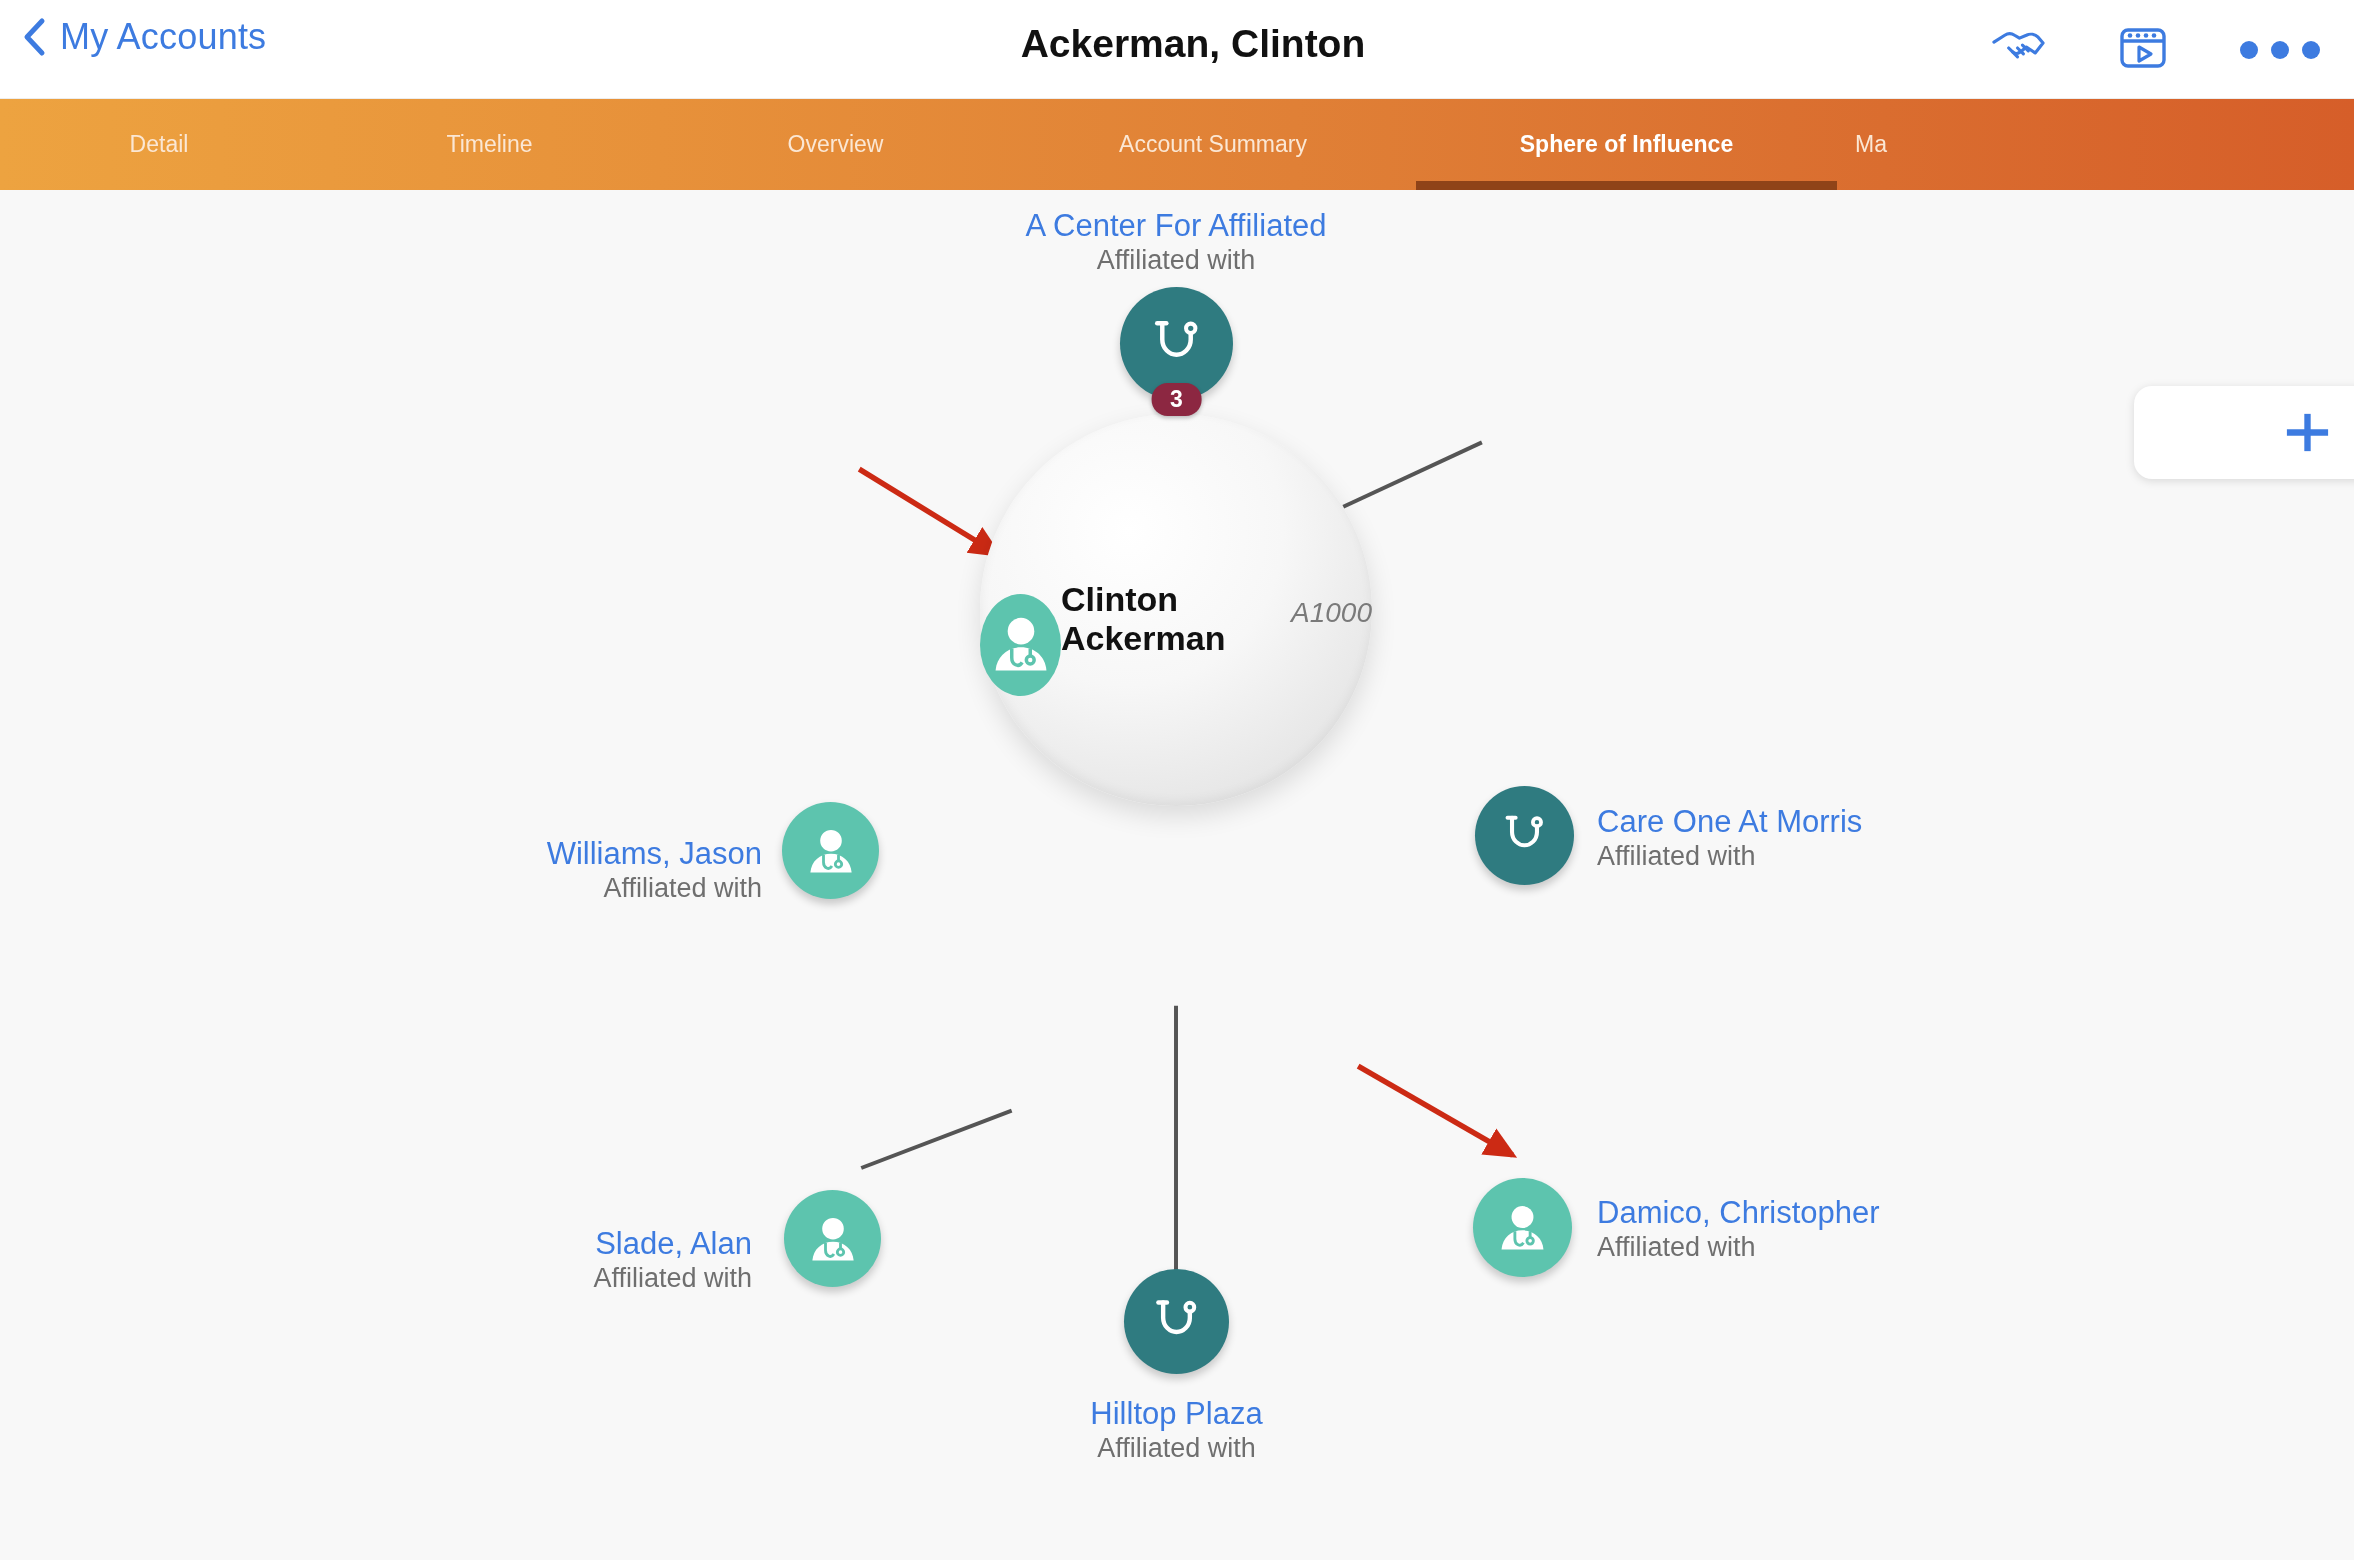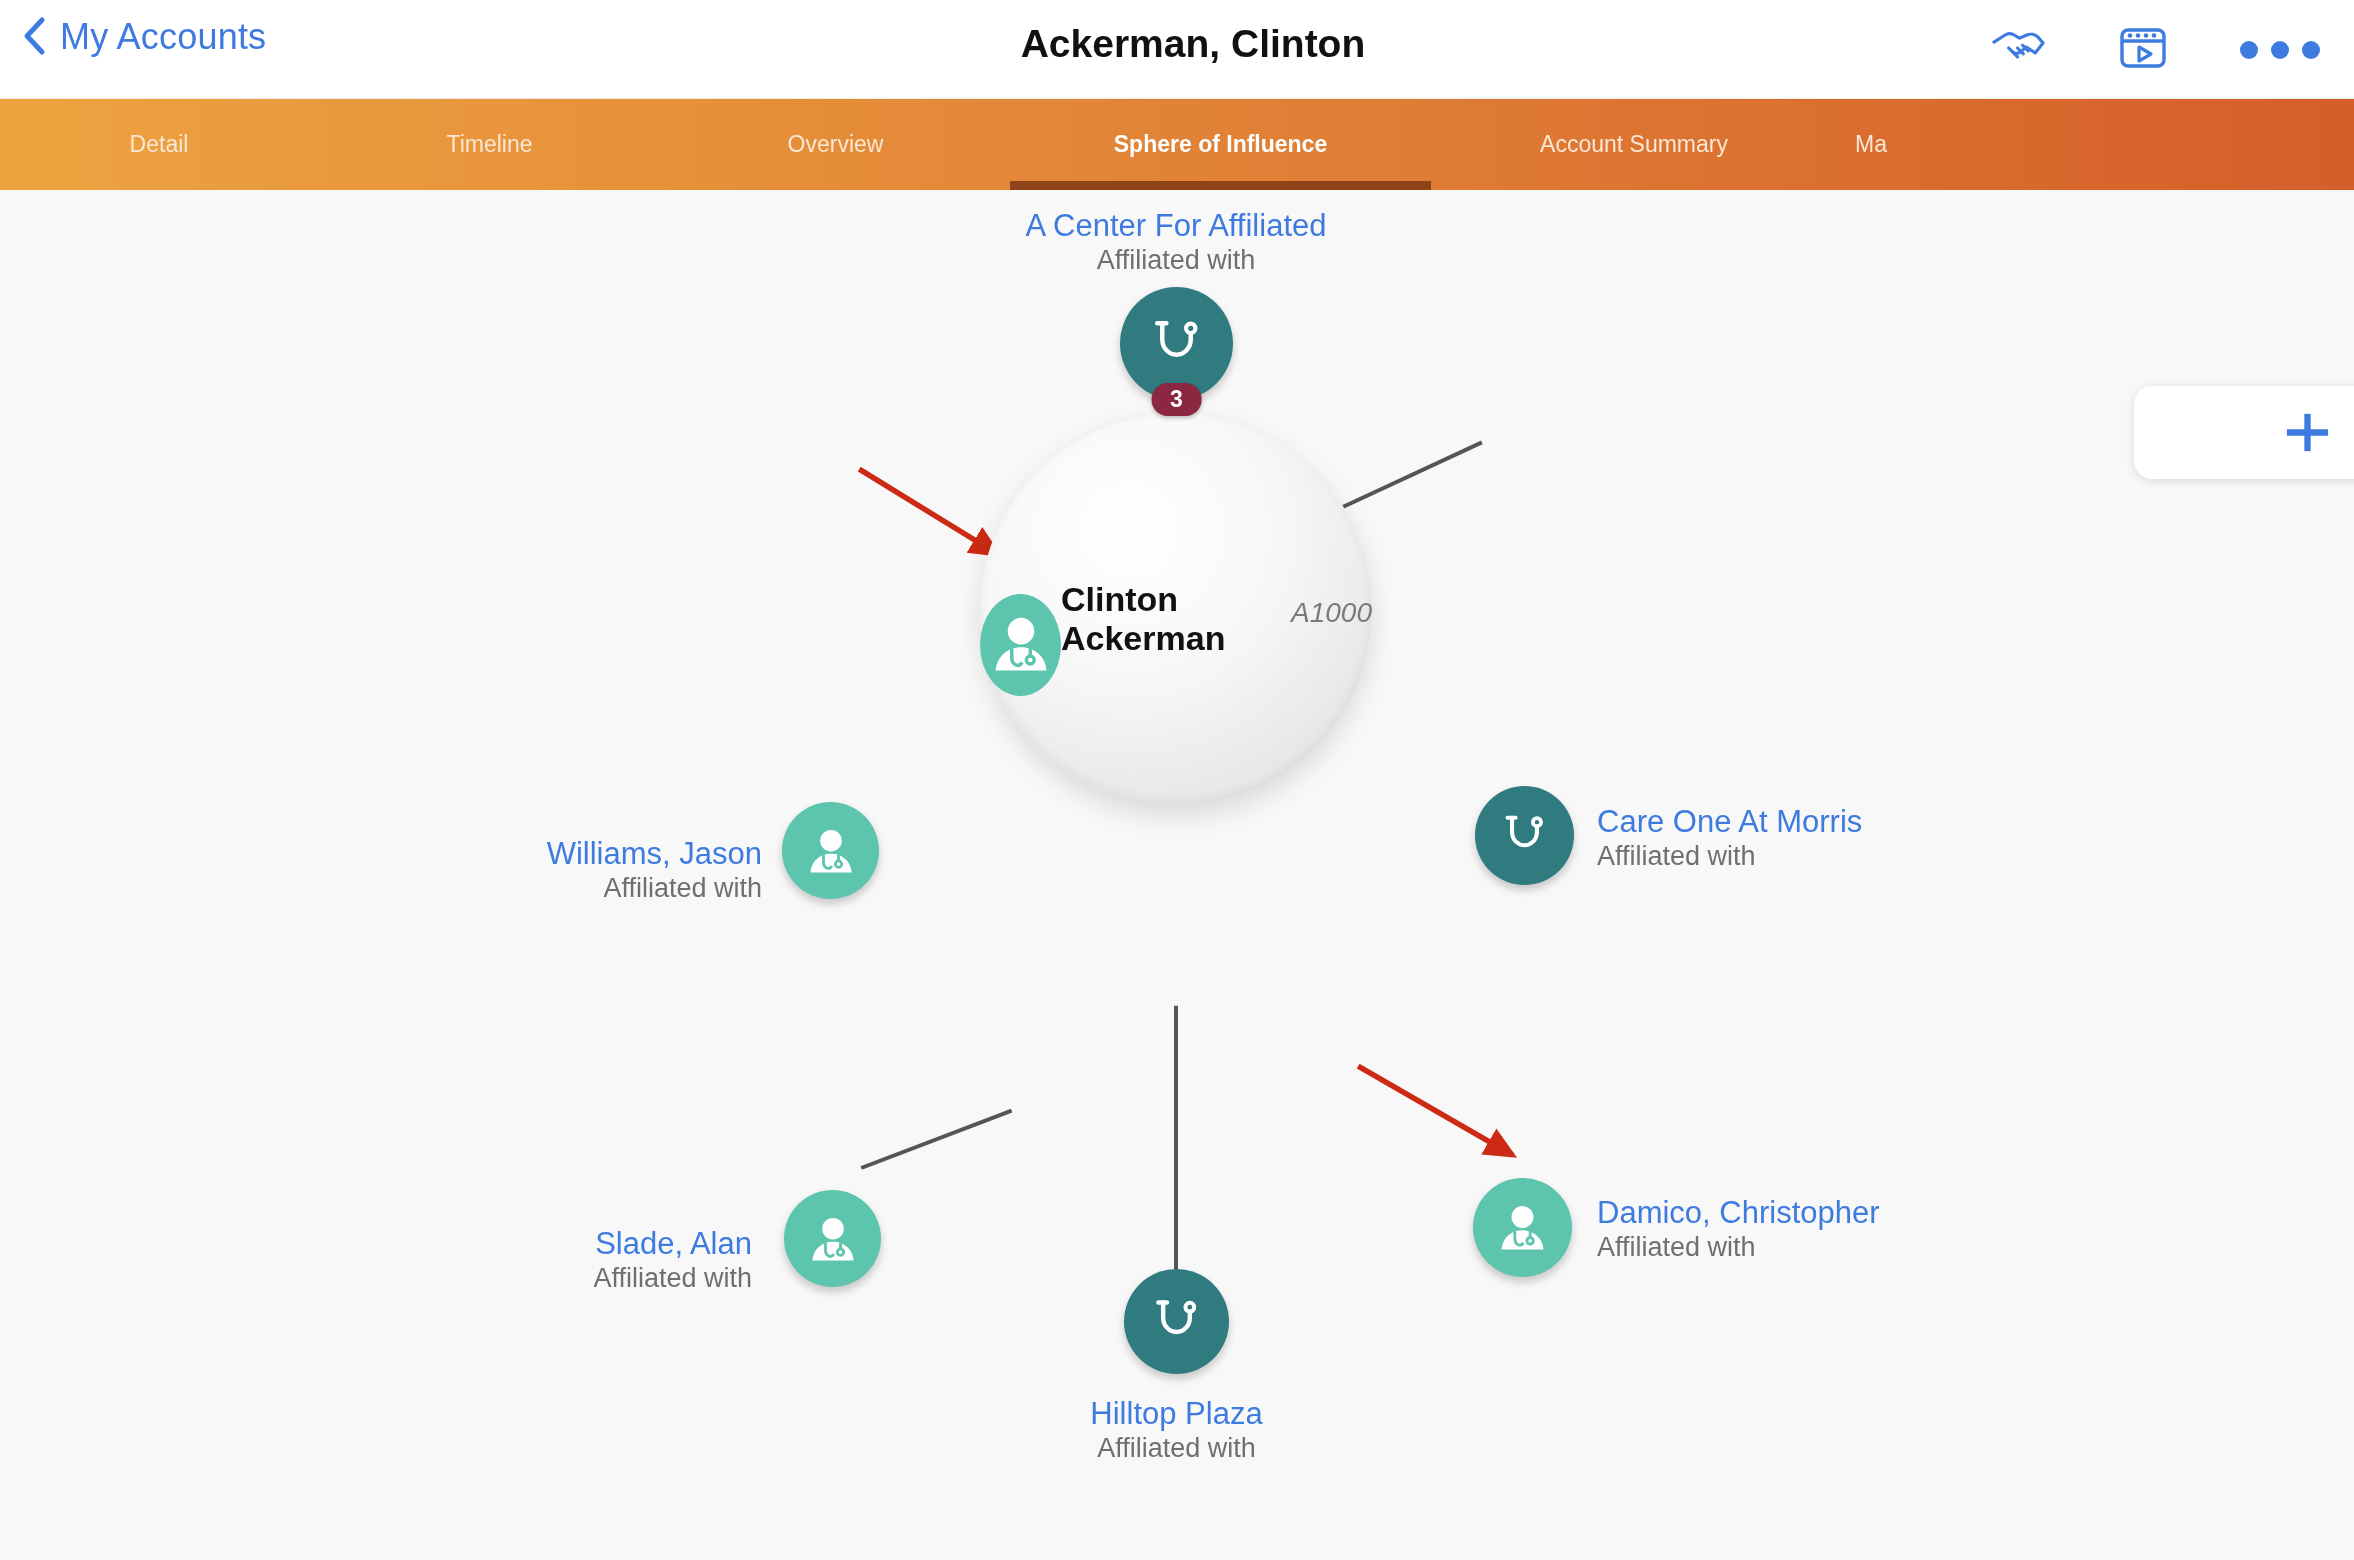--- a/index.html
+++ b/index.html
@@ -11,21 +11,21 @@
   }
 
   
   .navbar{
     position:absolute; left:0; top:0; width:2354px; height:99px;
     background:#FFFFFF;
     border-bottom:1px solid #EDEDED;
   }
   .nav-back{
     position:absolute; left:22px; top:16px;
-    display:flex; gap:12px;
+    display:flex; align-items:center; gap:12px;
     color:#3D7BE0; cursor:pointer;
   }
   .chev{ width:26px; height:40px; display:block; }
   .nav-back-label{ font-size:36px; color:#3D7BE0; letter-spacing:0.2px; }
   .nav-title{
     position:absolute; left:0; top:22px; width:2354px;
     text-align:center; font-size:39px; font-weight:bold; color:#111;padding-left:32px;
   }
   .nav-actions{
     position:absolute; right:34px; top:0; height:99px;
@@ -158,22 +158,22 @@
       <span></span>
       <span></span>
     </span>
   </div>
 </div>
 
 <div class="tabstrip">
   <div class="tab" style="width:318px">Detail</div>
   <div class="tab" style="width:343px">Timeline</div>
   <div class="tab" style="width:349px">Overview</div>
+  <div class="tab" style="width:406px">Account Summary</div>
   <div class="tab active" style="width:421px">Sphere of Influence</div>
-  <div class="tab" style="width:406px">Account Summary</div>
   <div class="tab" style="width:198px;justify-content:flex-start;padding-left:18px">Ma</div>
 </div>
 
 <div class="canvas">
 
   <svg class="edges" viewBox="0 0 2378 1384" width="2354" height="1370">
     <defs>
       <marker id="redhead" viewBox="0 0 10 10" refX="8.4" refY="5" markerWidth="6" markerHeight="6" orient="auto-start-reverse">
         <path d="M 0 0.4 L 10 5 L 0 9.6 z" fill="#CC2A14"></path>
       </marker>

